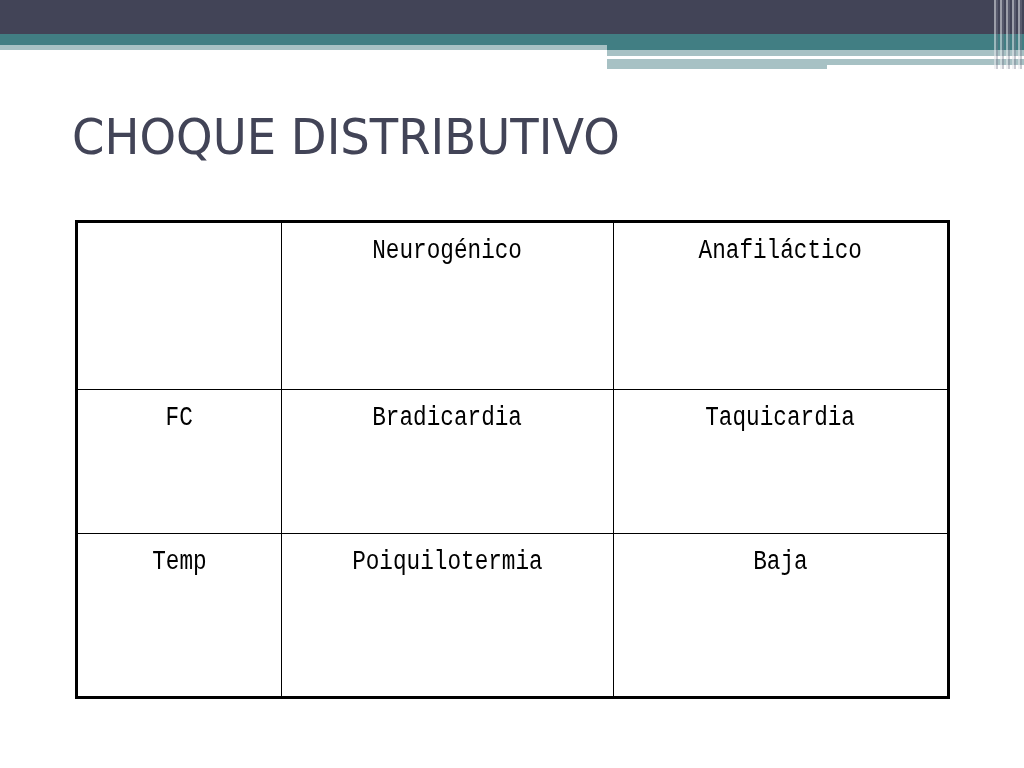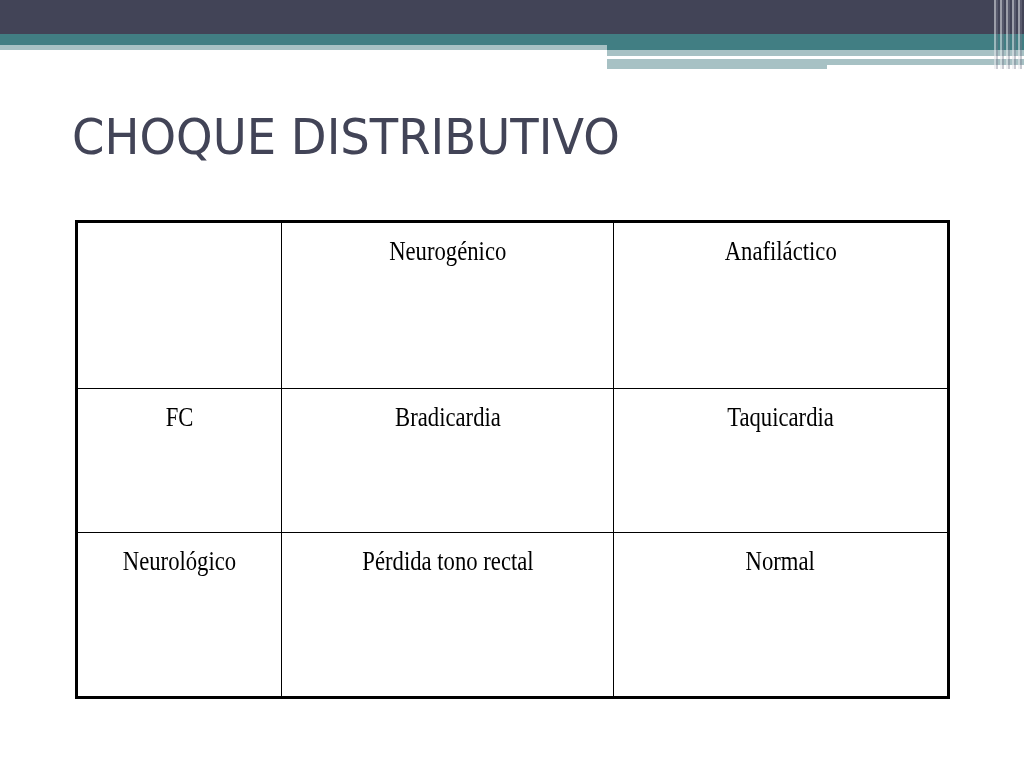--- a/index.html
+++ b/index.html
@@ -9,21 +9,21 @@
   .bar-teal-r { position:absolute; left:607px; top:45px; width:417px; height:5px; background:#417e83; }
   .bar-light-l { position:absolute; left:0; top:45px; width:607px; height:5px; background:#a7c1c4; }
   .bar-light-r1 { position:absolute; left:607px; top:50px; width:417px; height:6px; background:#a7c1c4; }
   .bar-white-line { position:absolute; left:607px; top:56px; width:341px; height:3px; background:#ffffff; }
   .bar-light-r2 { position:absolute; left:607px; top:59px; width:417px; height:6px; background:#a7c1c4; }
   .bar-light-r3 { position:absolute; left:607px; top:65px; width:220px; height:4px; background:#a7c1c4; }
   .stripes { position:absolute; left:992px; top:0; width:32px; height:69px;
     background:repeating-linear-gradient(90deg, rgba(255,255,255,0.0) 0px, rgba(255,255,255,0.0) 2px, rgba(230,232,236,0.55) 2px, rgba(230,232,236,0.55) 4px, rgba(120,122,140,0.4) 4px, rgba(120,122,140,0.4) 6px); }
   .title { position:absolute; left:72px; top:108px; font-family:"DejaVu Sans", sans-serif; font-size:50px; color:#424457; letter-spacing:0px; transform:scaleX(0.93); transform-origin:left top; white-space:nowrap; }
   table.grid { position:absolute; left:75px; top:220px; width:875px; height:479px; border-collapse:collapse; border:3px solid #000; table-layout:fixed; }
-  table.grid td { border:1px solid #000; text-align:center; vertical-align:top; padding-top:10px; font-family:Liberation Serif, serif; font-size:27px; color:#000; line-height:36px; }
+  table.grid td { border:1px solid #000; text-align:center; vertical-align:top; padding-top:10px; font-family:Liberation Mono, monospace; font-size:27px; color:#000; line-height:36px; }
   table.grid td .t { display:inline-block; transform:scaleX(0.84); transform-origin:center top; white-space:nowrap; }
   .c0 { width:205px; } .c1 { width:332px; } .c2 { width:335px; }
 </style>
 </head>
 <body>
 
 <div>
   <div class="bar-dark"></div>
   <div class="bar-teal"></div>
   <div class="bar-teal-r"></div>
@@ -47,19 +47,19 @@
       <tr style="height:78px">
     <td><span class="t"></span></td>
     <td><span class="t">Neurogénico</span></td>
     <td><span class="t">Anafiláctico</span></td>
   </tr>
   <tr style="height:67px">
     <td><span class="t">FC</span></td>
     <td><span class="t">Bradicardia</span></td>
     <td><span class="t">Taquicardia</span></td>
   </tr>
-  <tr style="height:77px">
-    <td><span class="t">Neurológico</span></td>
-    <td><span class="t">Pérdida tono rectal</span></td>
-    <td><span class="t">Normal</span></td>
+  <tr style="height:76px">
+    <td><span class="t">Temp</span></td>
+    <td><span class="t">Poiquilotermia</span></td>
+    <td><span class="t">Baja</span></td>
   </tr>
 </tbody>
   </table>
 
 </body></html>

